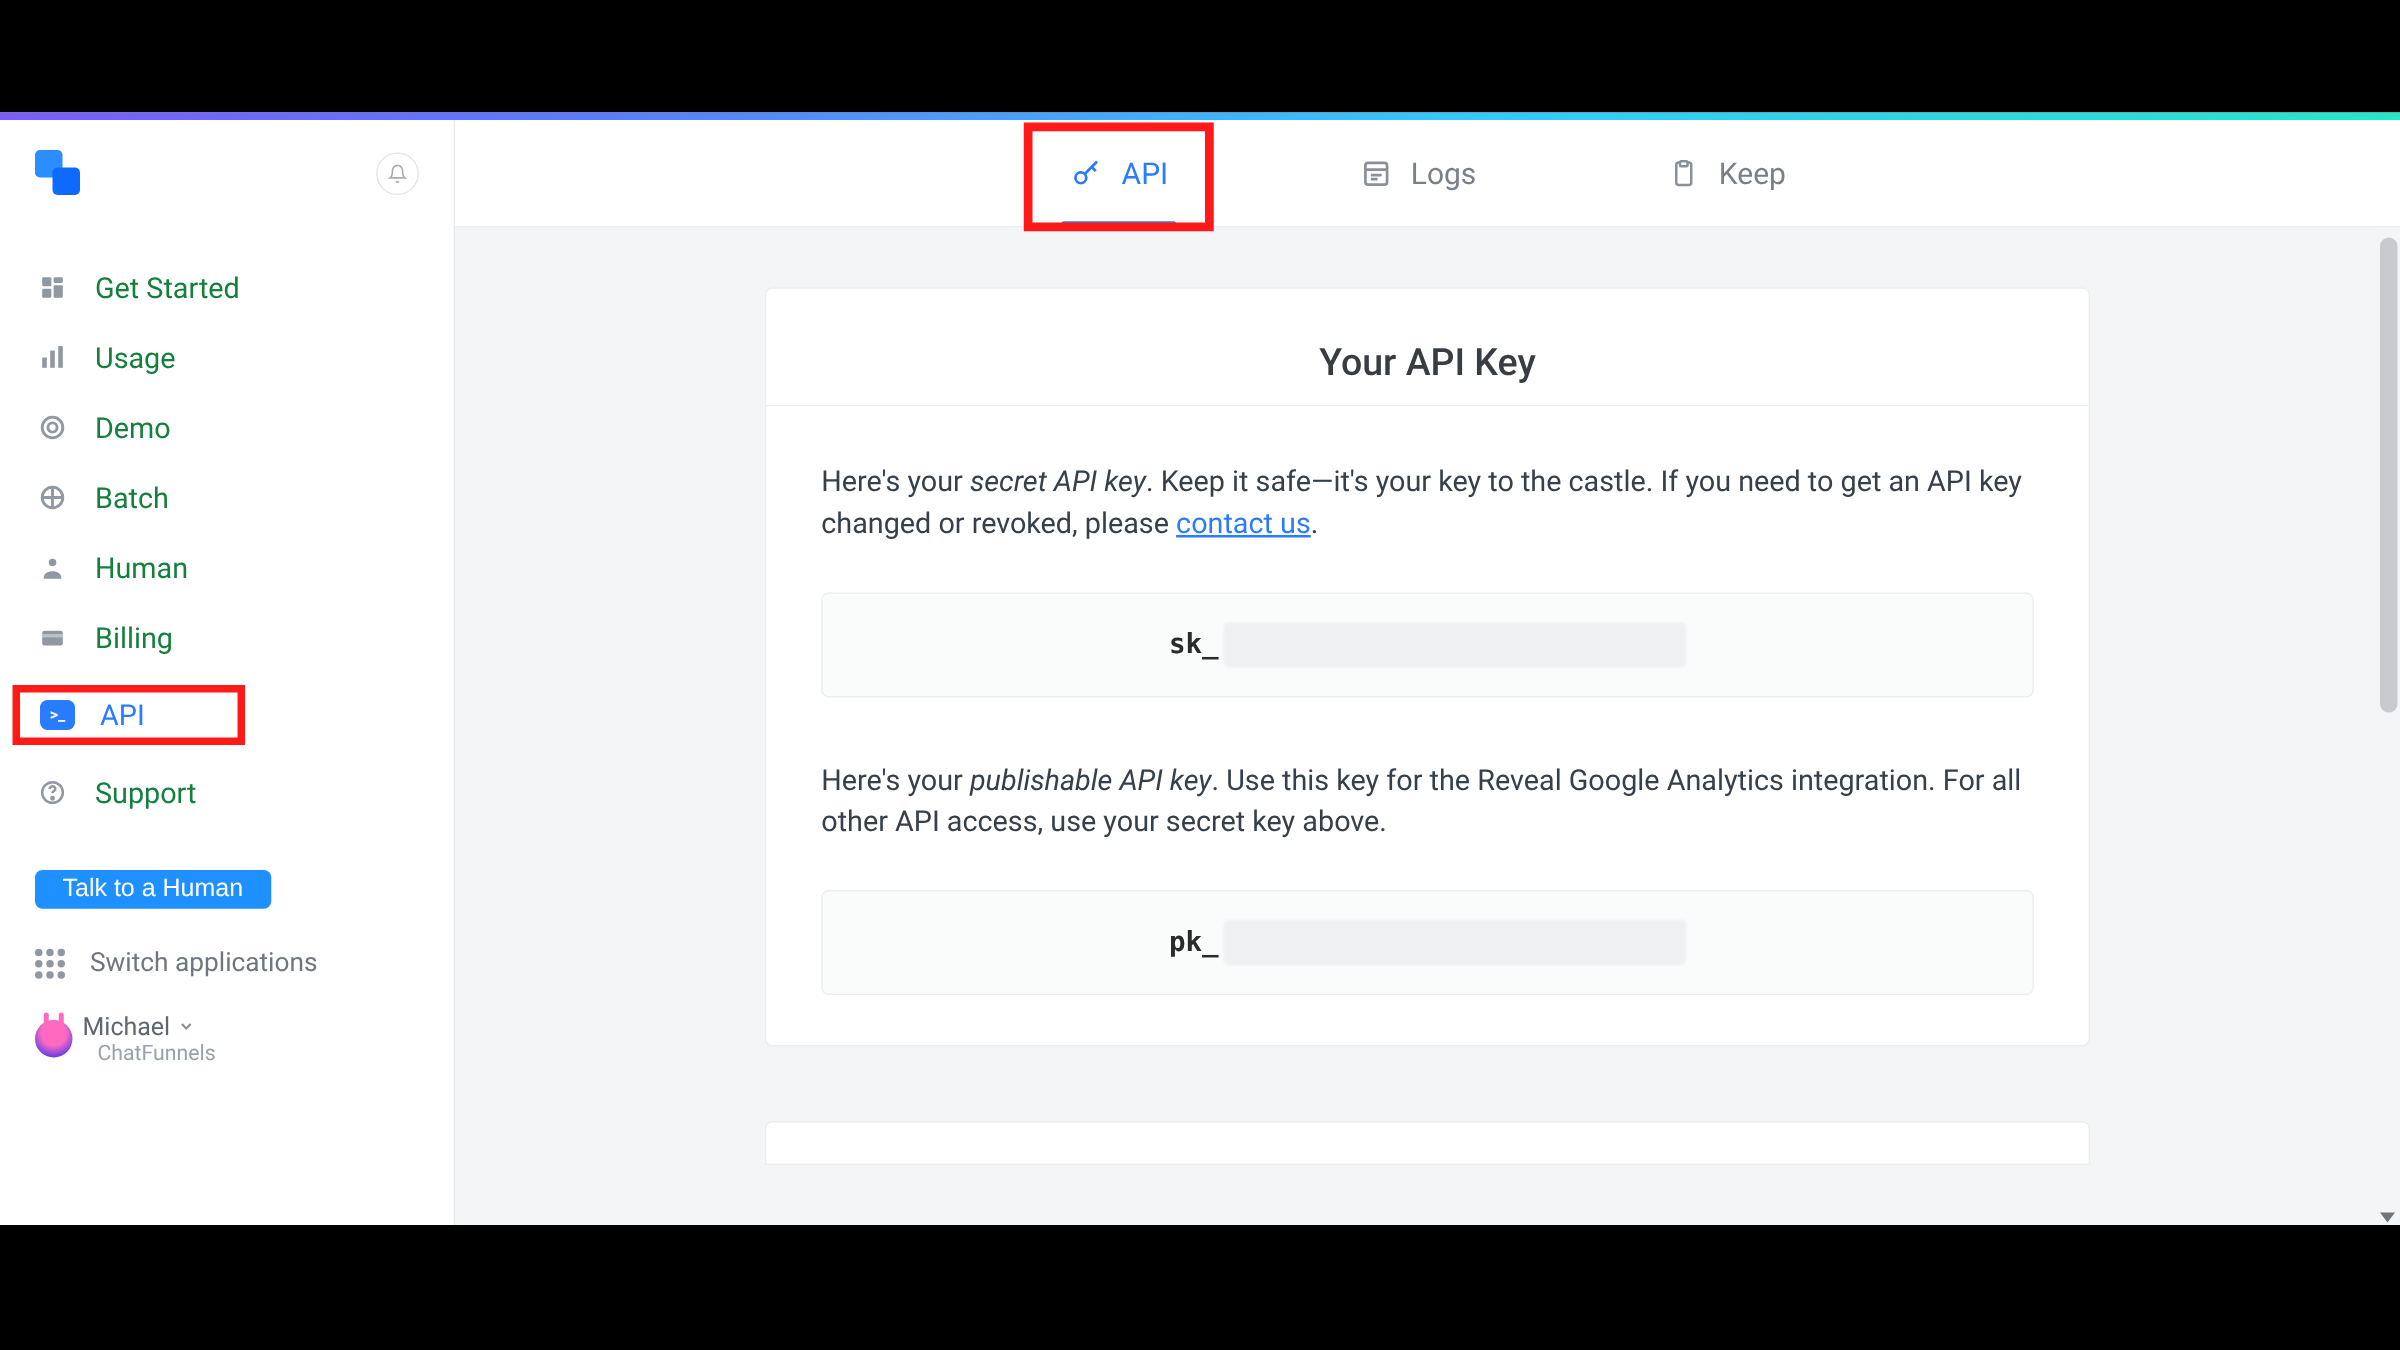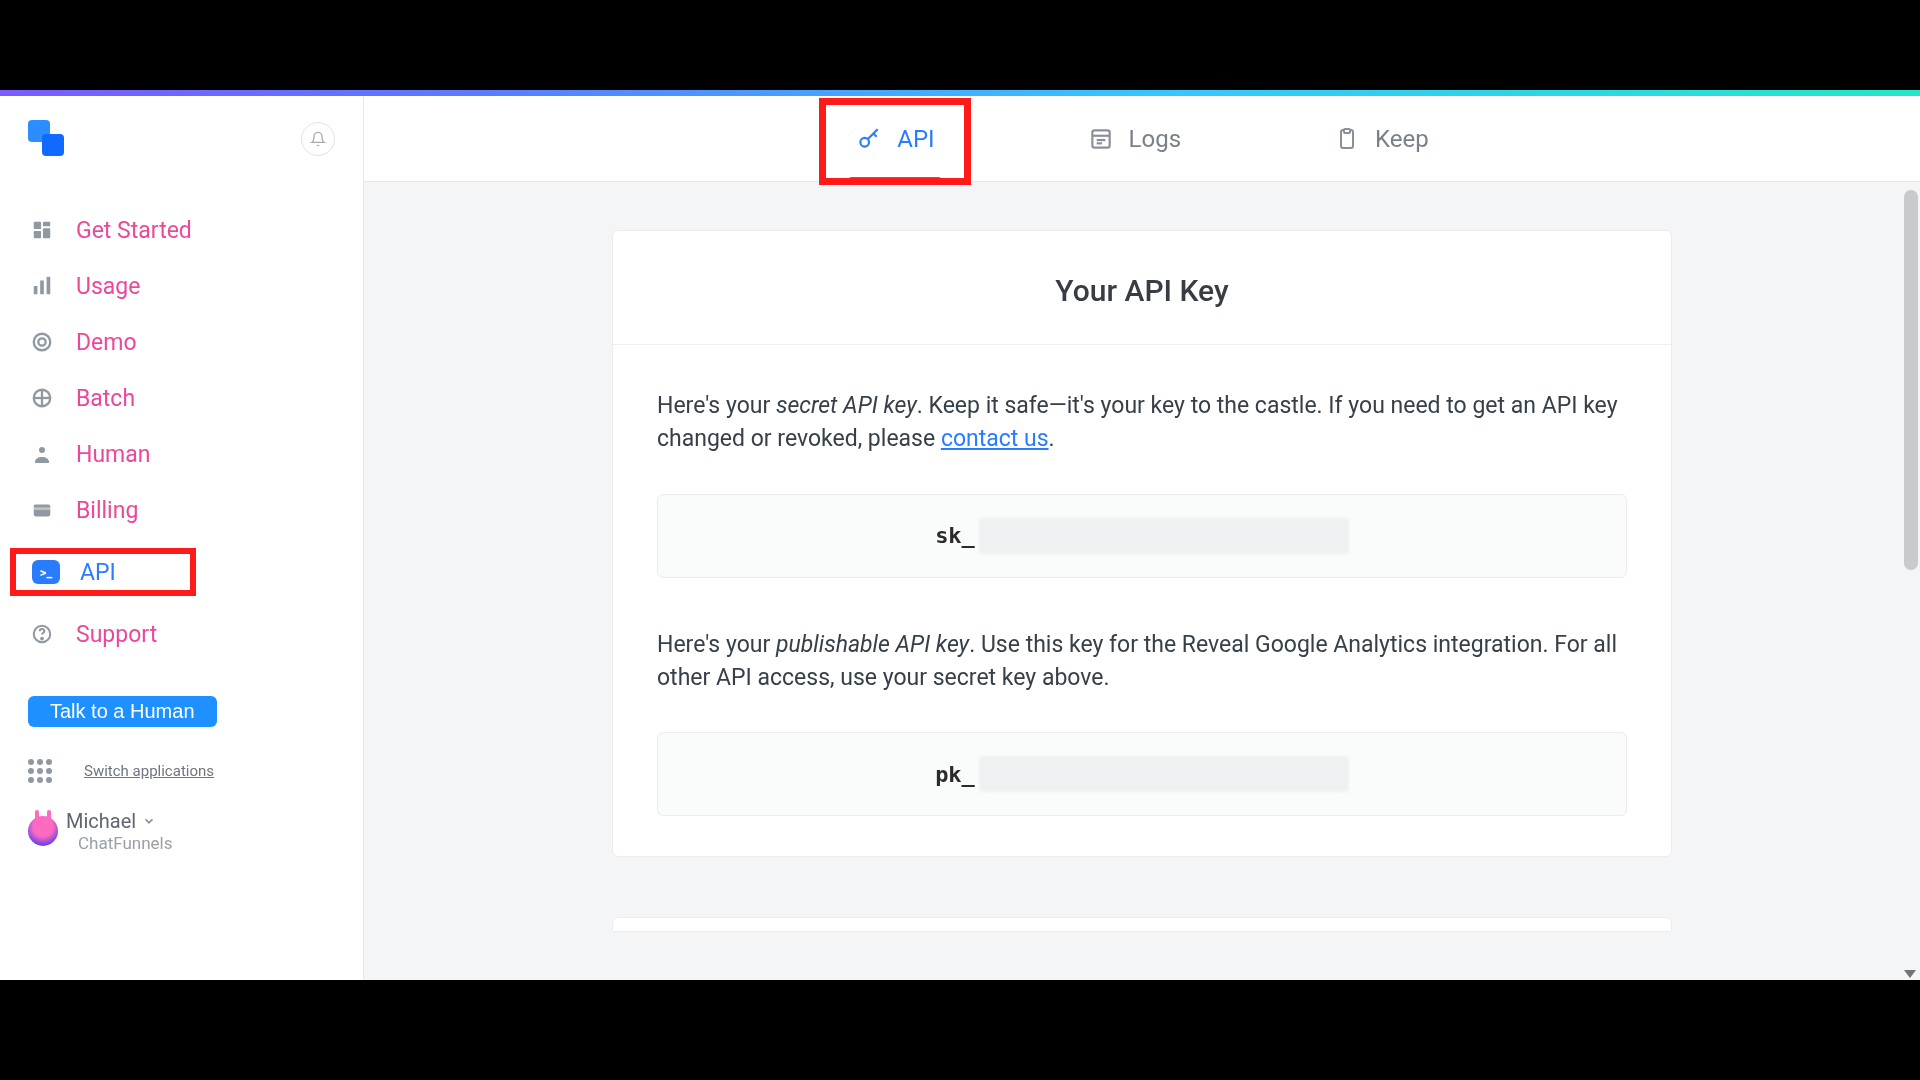--- a/index.html
+++ b/index.html
@@ -56,21 +56,21 @@
     width: 34px; height: 34px; border:1px solid #e2e3e6; border-radius:50%;
     display:flex; align-items:center; justify-content:center; color:#a8adb4;
   }
 
   .nav {
     display:flex; flex-direction:column; gap: 28px;
     padding: 0 28px;
   }
   .nav-item {
     display:flex; align-items:center; gap:20px;
-    font-size: 23px; color:#ec4899;
+    font-size: 23px; color:#15803d;
     cursor:pointer;
   }
   .nav-item.active { color:#2a7cff; }
   .nav-icon {
     width:28px; height:28px; display:flex; align-items:center; justify-content:center; color:#9098a1;
     flex: 0 0 28px;
   }
   .nav-item.active .nav-icon { color:#fff; }
   .nav-item.active .nav-icon .chip { background:#2a7cff; }
   .nav-icon .chip {
@@ -92,23 +92,23 @@
   }
 
   .sidebar-cta {
     margin: 48px 28px 24px 28px;
   }
   .talk-btn {
     background:#1e90ff; color:#fff; border:none; border-radius:6px;
     font-size:20px; font-weight:400; padding:4px 22px; cursor:pointer;
   }
   .switch-apps {
-    display:flex; align-items:center; gap:32px;
+    display:flex; align-items:center; gap:20px;
     padding: 8px 28px 22px 28px;
-    font-size:15px; color:#6f7680;text-decoration:underline;
+    font-size:21px; color:#6f7680;
   }
   .grid-dots { width:24px; height:24px; display:grid; grid-template-columns:repeat(3,6px); grid-template-rows:repeat(3,6px); gap:3px; }
   .grid-dots span { background:#9098a1; border-radius:50%; }
 
   .user-row {
     display:flex; align-items:center; gap:8px;
     padding: 4px 28px 0 28px;
   }
   .avatar {
     width:30px; height:30px; border-radius:50%;
@@ -156,21 +156,21 @@
 
   .content {
     flex:1; overflow:auto; display:flex; flex-direction:column; align-items:center;
     padding: 48px 40px;
   }
   .card {
     width: 1060px; background:#fff; border:1px solid #ececef; border-radius:6px;
     padding-bottom: 40px;
   }
   .card-header {
-    text-align:center; padding: 42px 32px 36px 32px;
+    text-align:center; padding: 42px 32px 16px 32px;
     border-bottom:1px solid #eceef0;
   }
   .card-title { font-size:30px; color:#383d44; font-weight:500; }
   .card-body { padding: 44px 44px 4px 44px; font-size:23px; color:#36404a; line-height:1.45; }
   .card-body em { font-style: italic; }
   .card-body a { color:#2a7cff; text-decoration: underline; }
 
   .key-box {
     margin: 34px 44px 0 44px;
     background:#fafbfb; border:1px solid #ececef; border-radius:6px;

